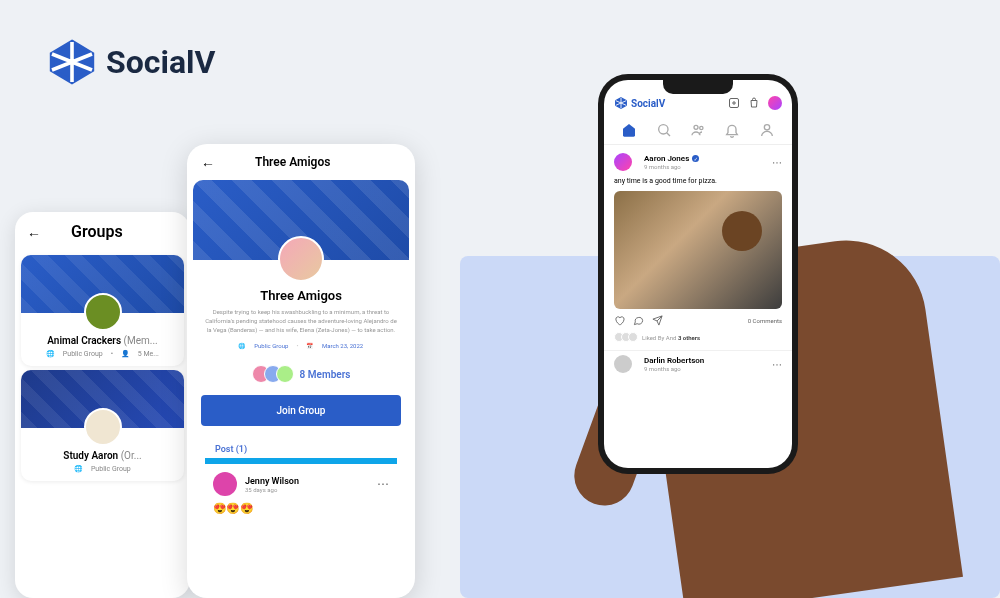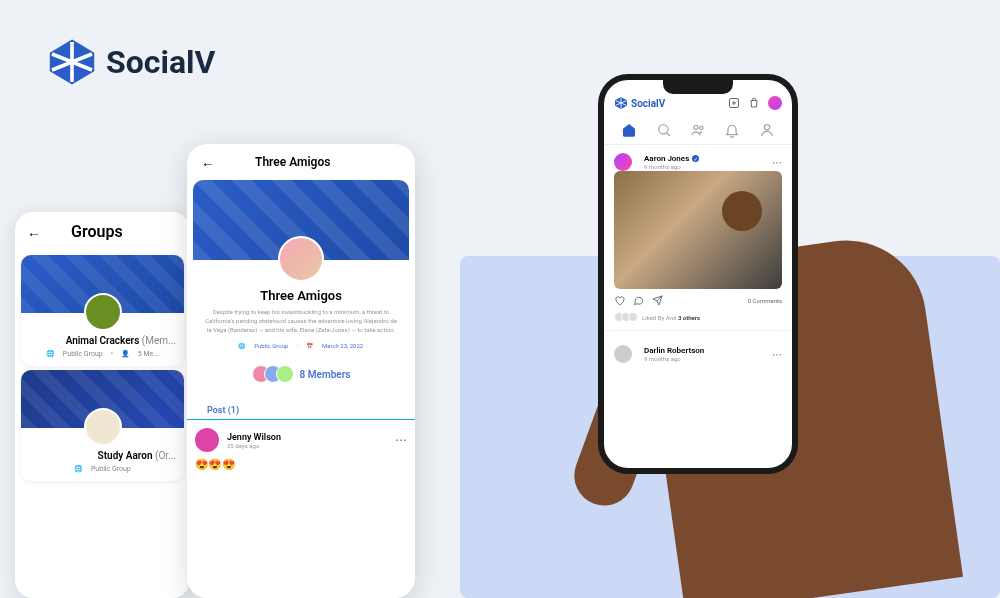--- a/index.html
+++ b/index.html
@@ -9,43 +9,43 @@
 .logo-header-text{font-size:32px;font-weight:700;color:#1a2942}
 .blue-bg{position:absolute;left:460px;top:256px;width:540px;height:342px;background:#cbd9f7;border-radius:8px}
 .phone1{position:absolute;left:15px;top:212px;width:175px;height:386px;background:#fff;border-radius:18px;box-shadow:0 4px 20px rgba(0,0,0,0.12);overflow:hidden}
 .phone1-head{display:flex;align-items:center;padding:10px 12px;gap:30px}
 .phone1-head .back{font-size:14px}
 .phone1-head .title{font-size:16px;font-weight:600}
 .group-card{margin:4px 6px;background:#fff;border-radius:10px;overflow:hidden;box-shadow:0 1px 4px rgba(0,0,0,0.08)}
 .group-banner{height:58px;background:linear-gradient(135deg,#2a5dc7 0%,#1e4ba8 100%);position:relative}
 .group-banner::before{content:'';position:absolute;inset:0;background:repeating-linear-gradient(45deg,rgba(255,255,255,0.08) 0 12px,transparent 12px 24px)}
 .group-avatar{width:38px;height:38px;border-radius:50%;background:#6b8e23;border:2px solid #fff;margin:-20px auto 4px;position:relative}
-.group-name{font-size:10px;font-weight:600;text-align:right;padding:0 8px}
+.group-name{font-size:10px;font-weight:600;text-align:center;padding:0 8px}
 .group-name .light{font-weight:400;color:#888}
 .group-meta{display:flex;justify-content:center;gap:8px;font-size:7px;color:#888;padding:4px 0 8px}
 .phone2{position:absolute;left:187px;top:144px;width:228px;height:454px;background:#fff;border-radius:20px;box-shadow:0 6px 28px rgba(0,0,0,0.15);overflow:hidden}
 .phone2-head{display:flex;align-items:center;padding:10px 14px;gap:40px}
 .phone2-head .back{font-size:14px}
 .phone2-head .title{font-size:12px;font-weight:600}
 .phone2-banner{height:80px;background:linear-gradient(135deg,#2a5dc7 0%,#1e4ba8 100%);margin:0 6px;border-radius:10px 10px 0 0;position:relative}
 .phone2-banner::before{content:'';position:absolute;inset:0;background:repeating-linear-gradient(45deg,rgba(255,255,255,0.1) 0 14px,transparent 14px 28px)}
 .phone2-avatar{width:46px;height:46px;border-radius:50%;background:linear-gradient(135deg,#f4a8b8,#e8c9a0);border:2px solid #fff;margin:-24px auto 6px;position:relative}
 .phone2-title{font-size:13px;font-weight:600;text-align:center}
 .phone2-desc{font-size:6px;color:#999;text-align:center;padding:4px 16px;line-height:1.5}
 .phone2-meta{display:flex;justify-content:center;gap:8px;font-size:6px;color:#4a72d4;padding:4px 0;align-items:center}
 .phone2-meta .dot{color:#ccc}
 .phone2-members{display:flex;justify-content:center;align-items:center;gap:6px;font-size:10px;color:#4a72d4;font-weight:600;margin:12px 16px}
 .member-avatars{display:flex}
 .member-avatars span{width:18px;height:18px;border-radius:50%;border:1.5px solid #fff;margin-left:-6px}
 .member-avatars span:nth-child(1){background:#e8a;margin-left:0}
 .member-avatars span:nth-child(2){background:#8ae}
 .member-avatars span:nth-child(3){background:#ae8}
 .join-btn{display:block;margin:8px 14px;padding:10px;background:#2a5dc7;color:#fff;text-align:center;font-size:10px;font-weight:500;border-radius:4px}
-.post-label{font-size:9px;color:#4a72d4;font-weight:600;padding:10px 20px 4px}
-.post-card{margin:0 0;padding:8px;background:#fff;border-top:1px solid #0ea5e9}
+.post-label{font-size:9px;color:#4a72d4;font-weight:600;padding:10px 28px 4px}
+.post-card{margin:0 18px;padding:8px;background:#fff;border-top:6px solid #0ea5e9}
 .post-head{display:flex;align-items:center;gap:8px}
 .post-avatar{width:24px;height:24px;border-radius:50%;background:#d4a}
 .post-auth{font-size:9px;font-weight:600}
 .post-time{font-size:6px;color:#999}
 .post-more{margin-left:auto;font-size:12px;color:#666}
 .post-reactions{display:flex;gap:2px;padding:6px 0;font-size:11px}
 .phone3-wrap{position:absolute;left:598px;top:74px;width:200px;height:400px}
 .phone3-frame{width:200px;height:400px;background:#1a1a1a;border-radius:30px;padding:6px;position:relative}
 .phone3-notch{position:absolute;top:6px;left:50%;transform:translateX(-50%);width:70px;height:14px;background:#1a1a1a;border-radius:0 0 10px 10px;z-index:5}
 .phone3-screen{width:100%;height:100%;background:#fff;border-radius:24px;overflow:hidden}
@@ -69,21 +69,21 @@
 .feed-text{font-size:7px;padding:6px 0}
 .feed-img{width:100%;height:118px;background:linear-gradient(135deg,#8b6f47 0%,#c9a882 40%,#3d3d3d 100%);border-radius:6px;position:relative;overflow:hidden}
 .feed-img::after{content:'';position:absolute;right:20px;top:20px;width:40px;height:40px;background:#6b4423;border-radius:50%}
 .feed-actions{display:flex;align-items:center;gap:8px;padding:6px 0;font-size:10px;color:#666}
 .feed-actions .comments{margin-left:auto;font-size:6px}
 .feed-likes{display:flex;align-items:center;gap:4px;font-size:6px;color:#999}
 .feed-likes .avs{display:flex}
 .feed-likes .avs span{width:10px;height:10px;border-radius:50%;background:#ddd;border:1px solid #fff;margin-left:-3px}
 .feed-likes .avs span:first-child{margin-left:0}
 .feed-likes b{color:#333;font-weight:600}
-.feed-post2{padding:14px 10px;border-top:1px solid #f0f0f0}
+.feed-post2{padding:4px 10px;border-top:1px solid #f0f0f0}
 .hand{position:absolute;left:540px;top:190px;width:400px;height:408px;pointer-events:none}
 .hand-palm{position:absolute;right:0;bottom:0;width:280px;height:350px;background:#7a4a2e;border-radius:140px 80px 0 0;transform:rotate(-8deg)}
 .hand-thumb{position:absolute;left:48px;bottom:90px;width:60px;height:140px;background:#7a4a2e;border-radius:30px;transform:rotate(20deg)}
 </style>
 </head>
 <body>
 
 <div class="logo-header">
   <svg viewBox="0 0 24 24" fill="none" stroke="#2a5dc7" stroke-width="2.2">
     <polygon points="12,2 22,8 22,16 12,22 2,16 2,8" fill="#2a5dc7"></polygon>
@@ -139,20 +139,21 @@
     <span>March 23, 2022</span>
   </div>
   <div class="phone2-members">
     <div class="member-avatars">
         <span></span>
         <span></span>
         <span></span>
       </div>
     <span>8 Members</span>
   </div>
+  <div class="join-btn">Join Group</div>
   <div class="post-label">Post (1)</div>
   <div class="post-card">
     <div class="post-head">
       <div class="post-avatar"></div>
       <div>
         <div class="post-auth">Jenny Wilson</div>
         <div class="post-time">35 days ago</div>
       </div>
       <div class="post-more">⋯</div>
     </div>
@@ -214,20 +215,21 @@
           <div class="feed-av"></div>
           <div>
             <div style="display:flex;align-items:center;gap:3px">
               <span class="feed-auth">Aaron Jones</span>
               <span class="feed-verified">✓</span>
             </div>
             <div class="feed-time">9 months ago</div>
           </div>
           <div class="feed-more">⋯</div>
         </div>
+        <div class="feed-text">any time is a good time for pizza.</div>
         <div class="feed-img"></div>
         <div class="feed-actions">
           <svg width="11" height="11" viewBox="0 0 24 24" fill="none" stroke="currentColor" stroke-width="2">
               <path d="M12 21s-8-5-8-12a5 5 0 019-3 5 5 0 019 3c0 7-8 12-8 12z"></path>
             </svg>
           <svg width="11" height="11" viewBox="0 0 24 24" fill="none" stroke="currentColor" stroke-width="2">
               <path d="M21 12a8 8 0 01-12 7L3 21l2-6a8 8 0 1116-3z"></path>
             </svg>
           <svg width="11" height="11" viewBox="0 0 24 24" fill="none" stroke="currentColor" stroke-width="2">
               <path d="M22 2L11 13M22 2l-7 20-4-9-9-4 20-7z"></path>

